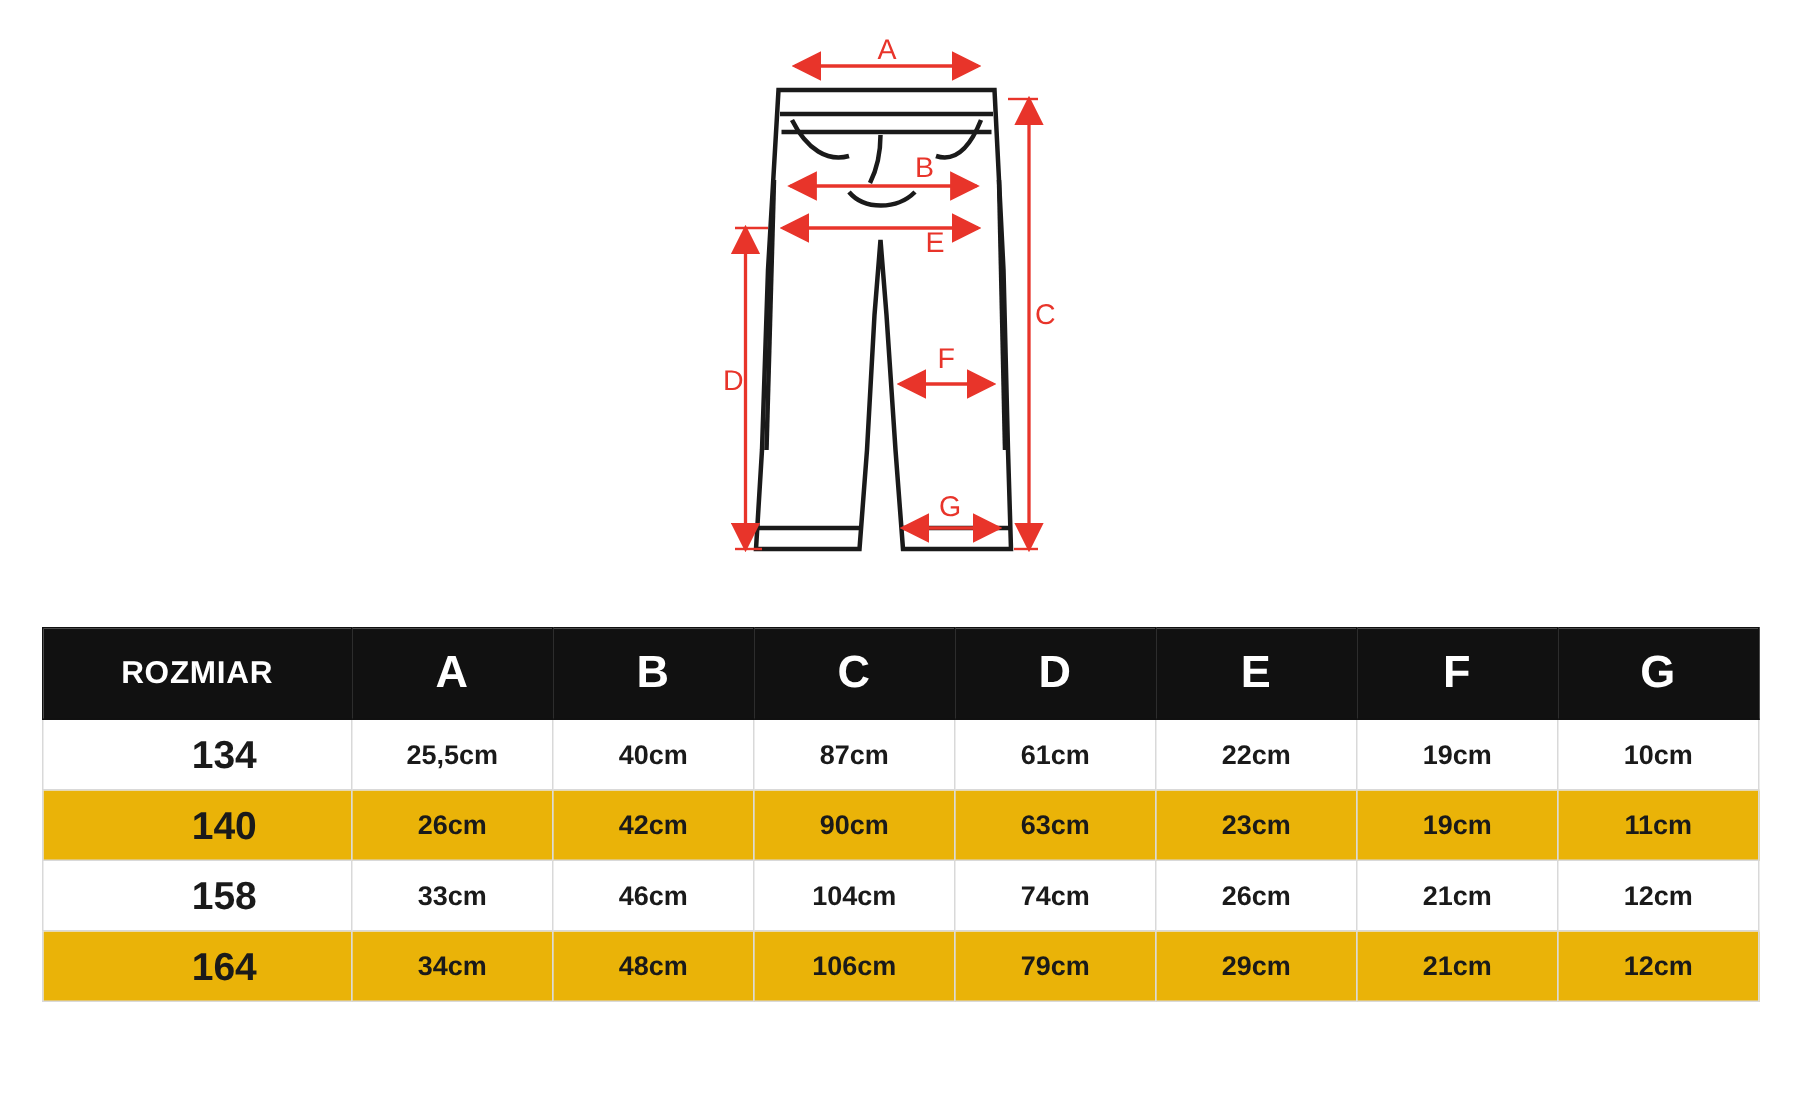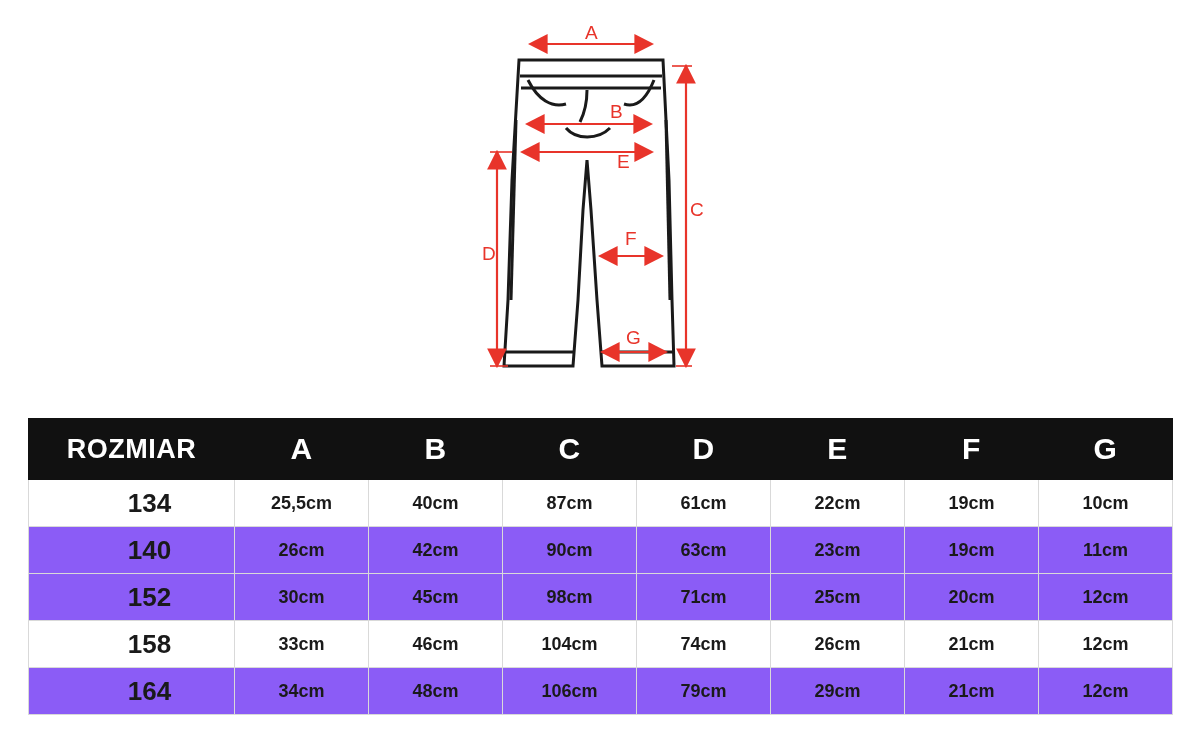--- a/index.html
+++ b/index.html
@@ -51,29 +51,29 @@
   }
   table.size-table thead th {
     background: #111111;
     color: #ffffff;
     border: 1px solid #111111;
     font-size: 30px;
     height: 58px;
     letter-spacing: 0.5px;
   }
   table.size-table thead th.first-head {
-    font-size: 27px;
+    font-size: 21px;
   }
   table.size-table tbody td {
     height: 44px;
     font-size: 18px;
     background: #ffffff;
   }
   table.size-table tbody tr.alt td {
-    background: #8b5cf6;
+    background: #eab308;
   }
   table.size-table tbody td.size-col {
     font-size: 26px;
     padding-left: 37px;
   }
   col.c-first { width: 206px; }
   col.c-rest  { width: 134px; }
 </style>
 </head>
 <body>
@@ -198,30 +198,20 @@
         <tr class="alt">
           <td class="size-col">140</td>
           <td>26cm</td>
           <td>42cm</td>
           <td>90cm</td>
           <td>63cm</td>
           <td>23cm</td>
           <td>19cm</td>
           <td>11cm</td>
         </tr>
-        <tr class="alt">
-          <td class="size-col">152</td>
-          <td>30cm</td>
-          <td>45cm</td>
-          <td>98cm</td>
-          <td>71cm</td>
-          <td>25cm</td>
-          <td>20cm</td>
-          <td>12cm</td>
-        </tr>
         <tr>
           <td class="size-col">158</td>
           <td>33cm</td>
           <td>46cm</td>
           <td>104cm</td>
           <td>74cm</td>
           <td>26cm</td>
           <td>21cm</td>
           <td>12cm</td>
         </tr>

